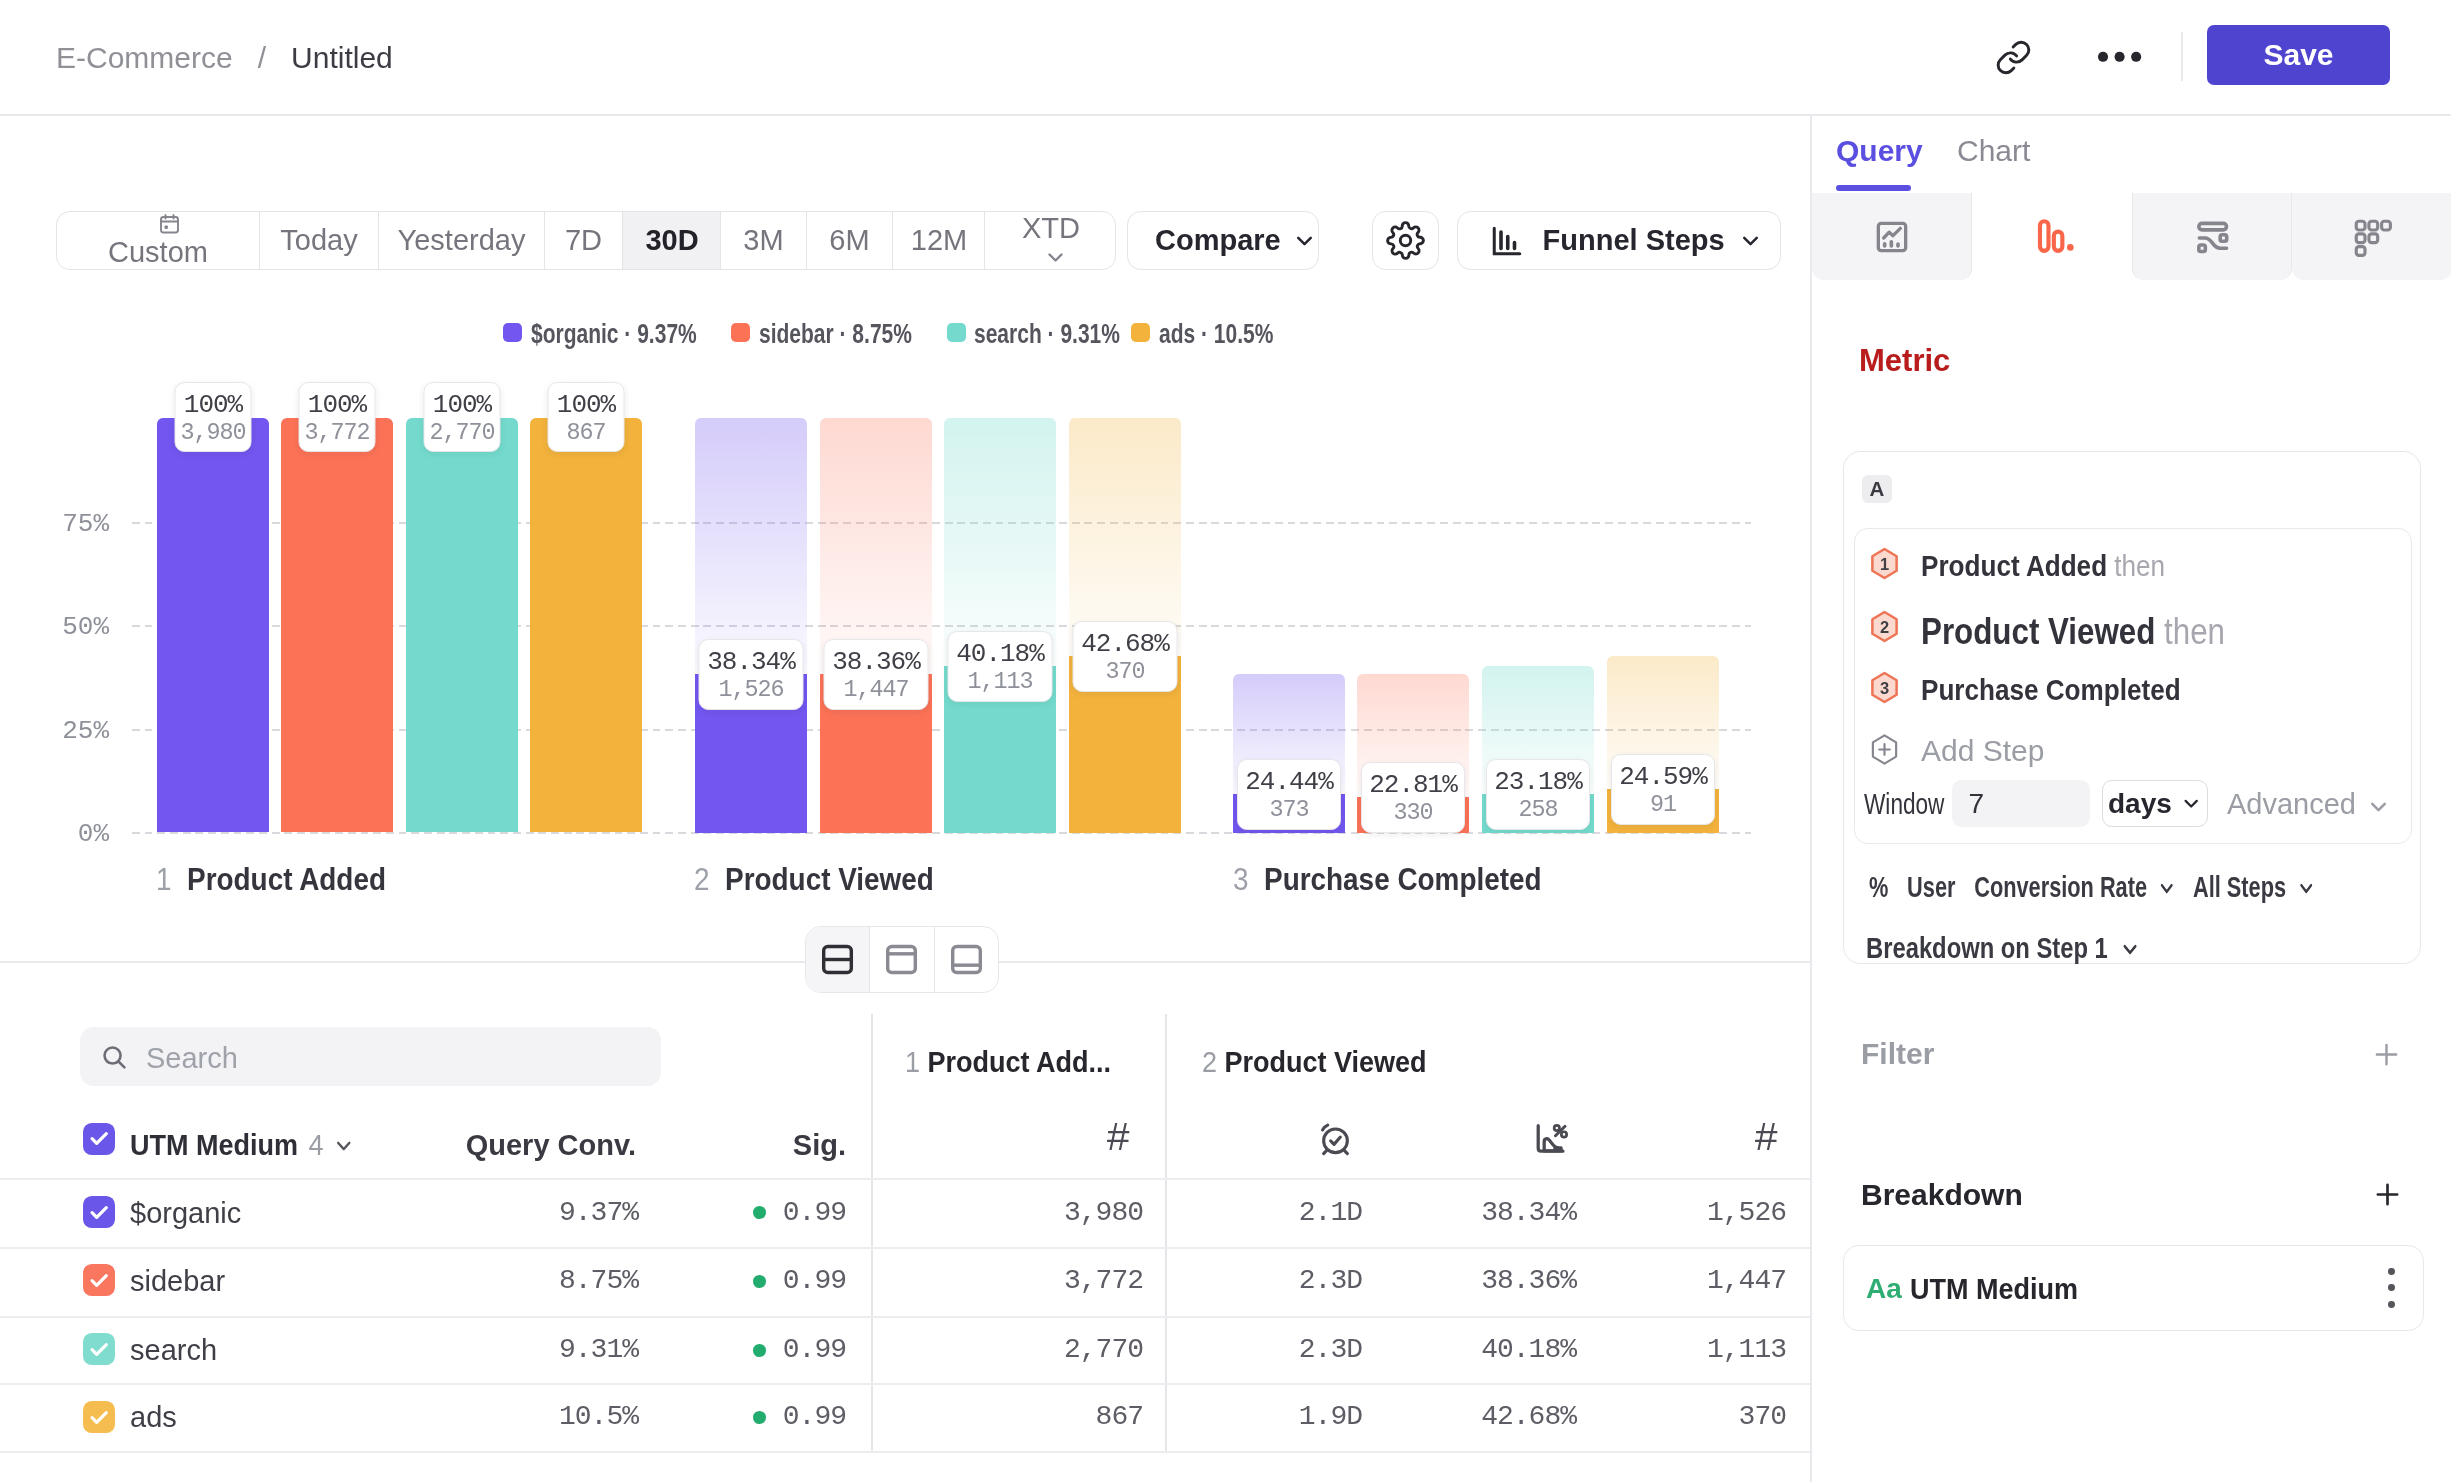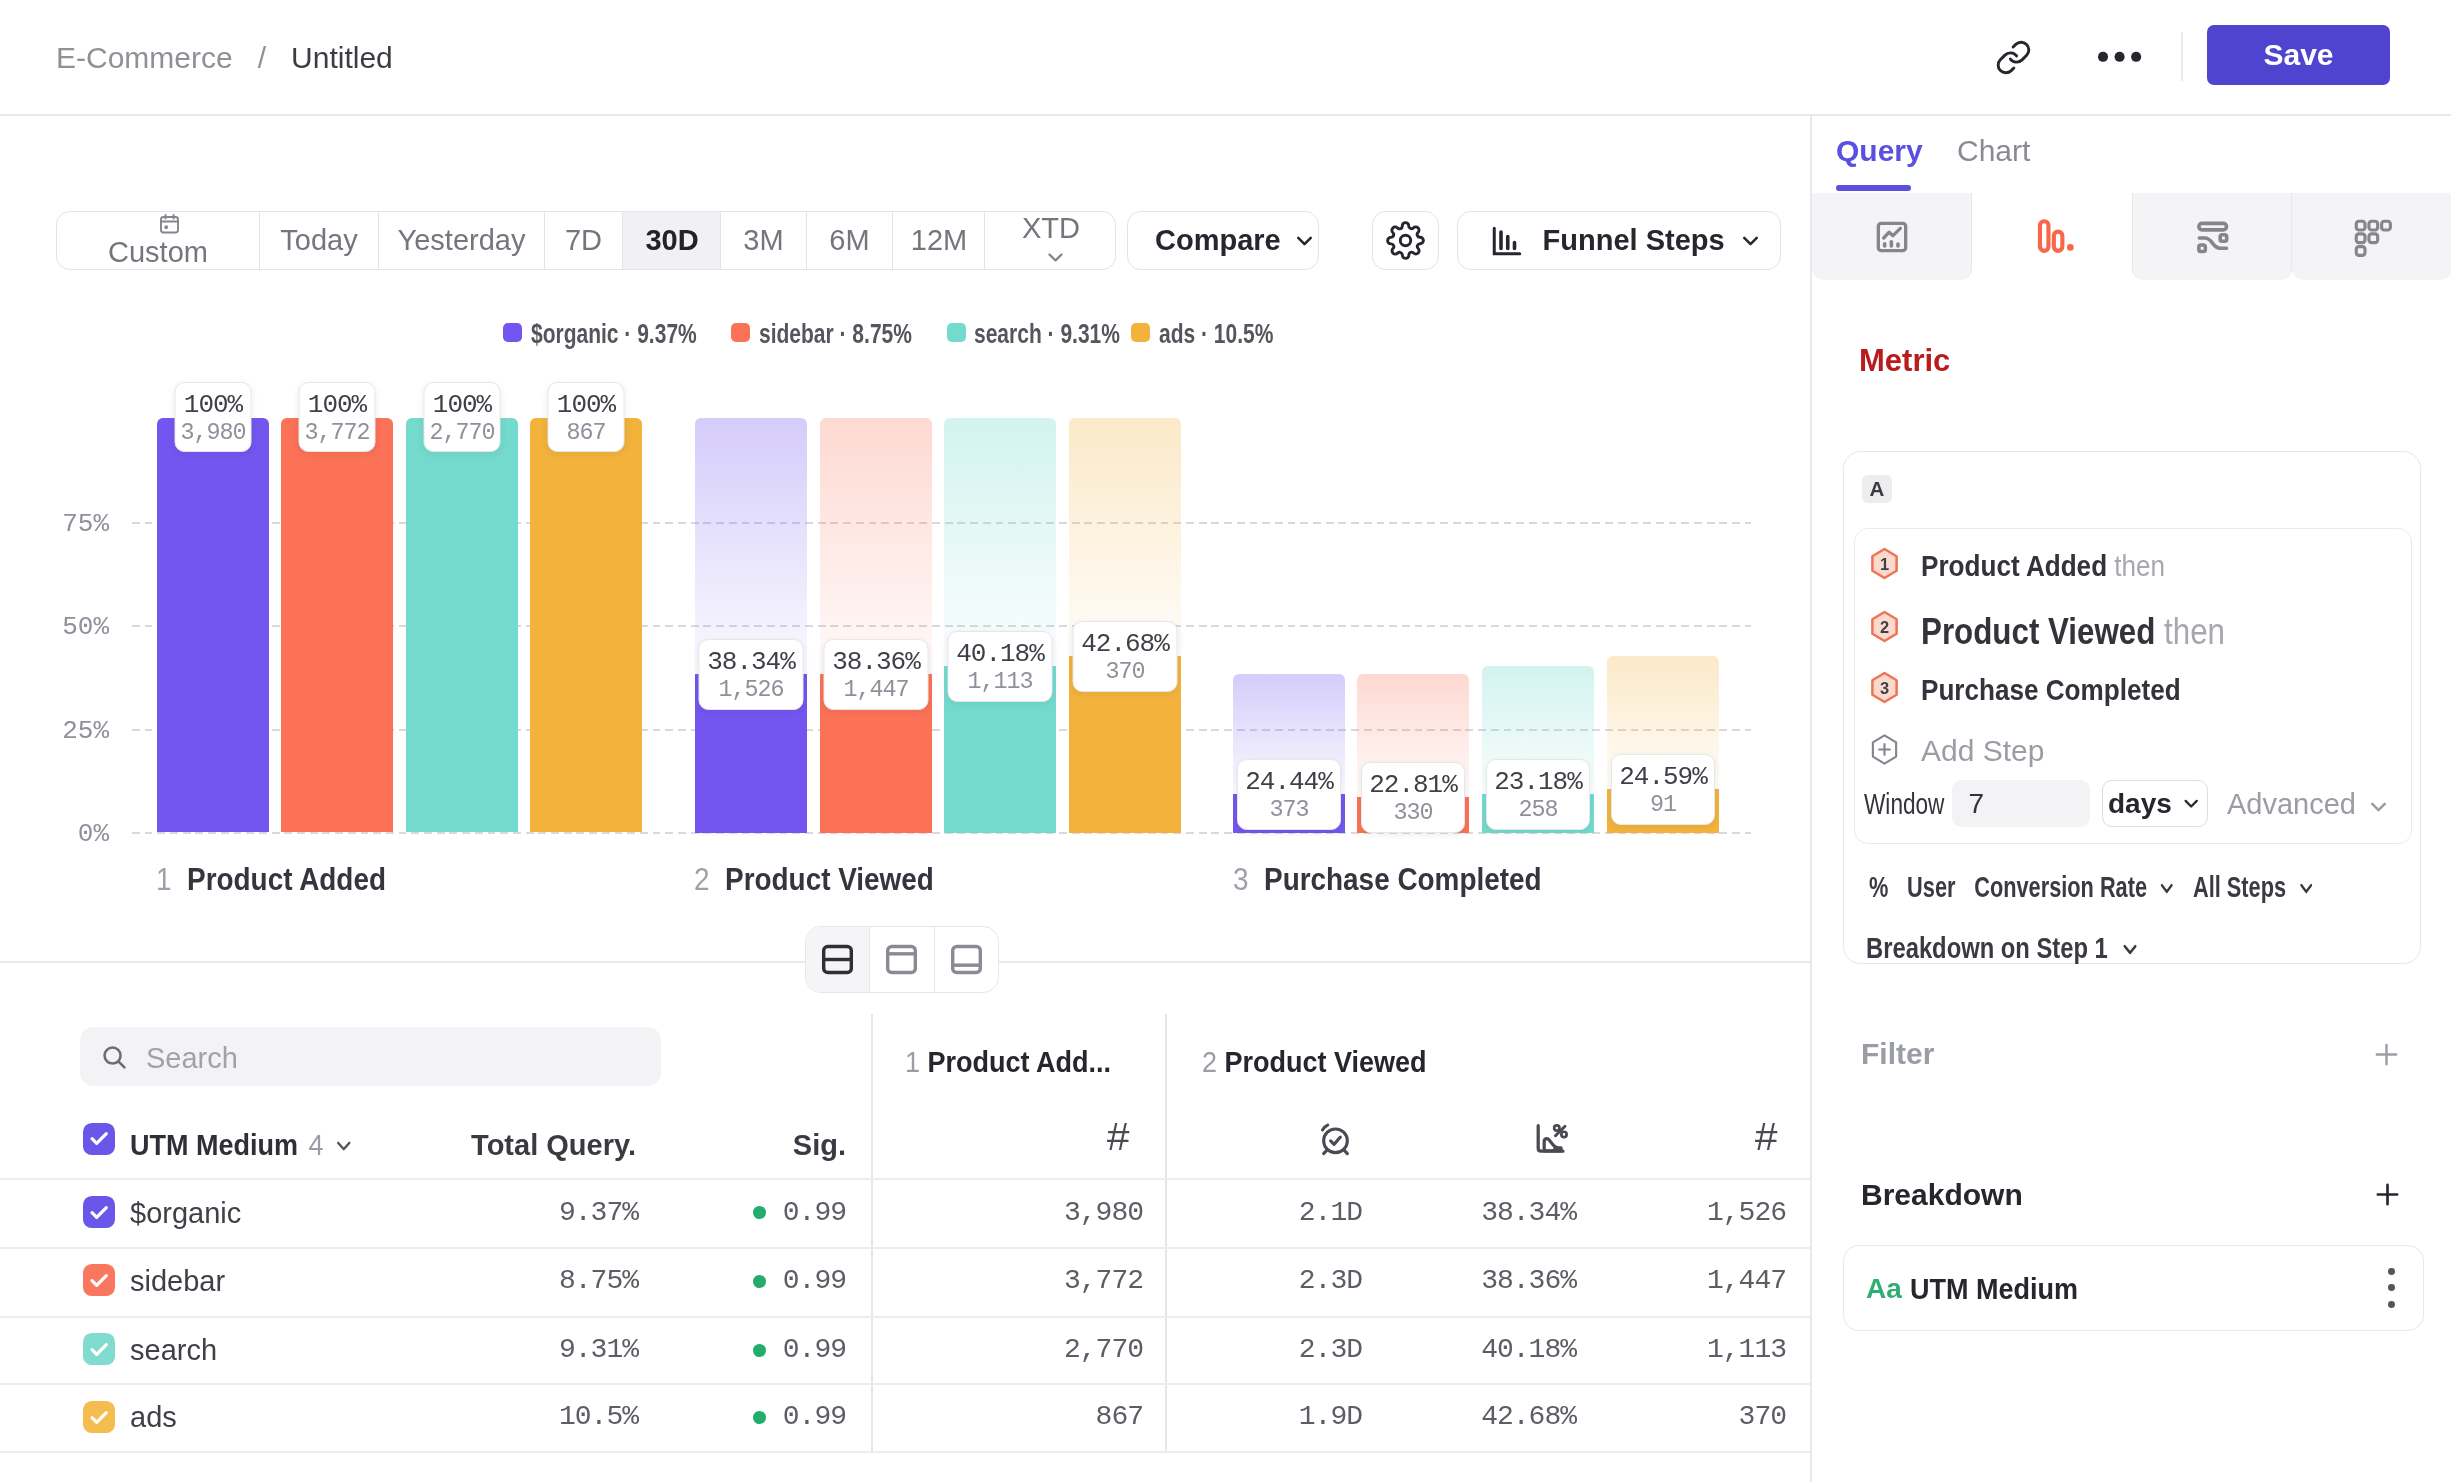--- a/index.html
+++ b/index.html
@@ -360,21 +360,21 @@
   <svg class="abs" style="left:87px;top:1126px;" width="24.4" height="24.4" viewBox="0 0 24 24" fill="none" stroke="#fff" stroke-width="3.2" stroke-linecap="round" stroke-linejoin="round">
       <path d="M5 12.5l4.5 4.5L19 7.5"></path>
     </svg>
   <div class="abs" style="left:130px;top:1128px;display:flex;align-items:center;font-size:30px;font-weight:700;color:#2f2f37;transform:scaleX(0.9);transform-origin:0 50%;">
       <span>UTM Medium</span>
       <span style="font-weight:400;color:#9b9da5;margin-left:11.7px;">4</span>
   <svg style="margin-left:9.8px;" width="25" height="25" viewBox="0 0 24 24" fill="none" stroke="#55555c" stroke-width="2.4" stroke-linecap="round" stroke-linejoin="round">
         <path d="M6 9.5l6 6 6-6"></path>
       </svg>
     </div>
-  <div class="abs" style="left:441px;top:1129px;width:195px;text-align:right;font-size:29px;font-weight:700;color:#3a3a42;">Total Query.</div>
+  <div class="abs" style="left:441px;top:1129px;width:195px;text-align:right;font-size:29px;font-weight:700;color:#3a3a42;">Query Conv.</div>
   <div class="abs" style="left:651px;top:1129px;width:195px;text-align:right;font-size:29px;font-weight:700;color:#3a3a42;">Sig.</div>
 
   <div class="hline" style="left:0;top:1178px;width:1810px;background:#ededf0;"></div>
   <div class="hline" style="left:0;top:1247px;width:1810px;background:#ededf0;"></div>
   <div class="hline" style="left:0;top:1316px;width:1810px;background:#ededf0;"></div>
   <div class="hline" style="left:0;top:1383px;width:1810px;background:#ededf0;"></div>
   <div class="hline" style="left:0;top:1451px;width:1810px;background:#ededf0;"></div>
 
   <div class="cb" style="left:83px;top:1196px;background:#6a56e8;"></div>
   <svg class="abs" style="left:87px;top:1200px;" width="24.4" height="24.4" viewBox="0 0 24 24" fill="none" stroke="#fff" stroke-width="3.2" stroke-linecap="round" stroke-linejoin="round">

